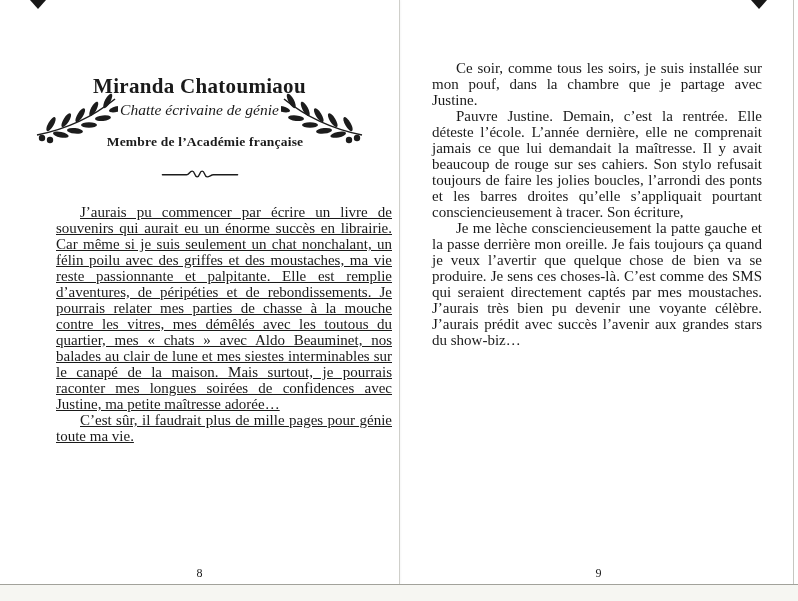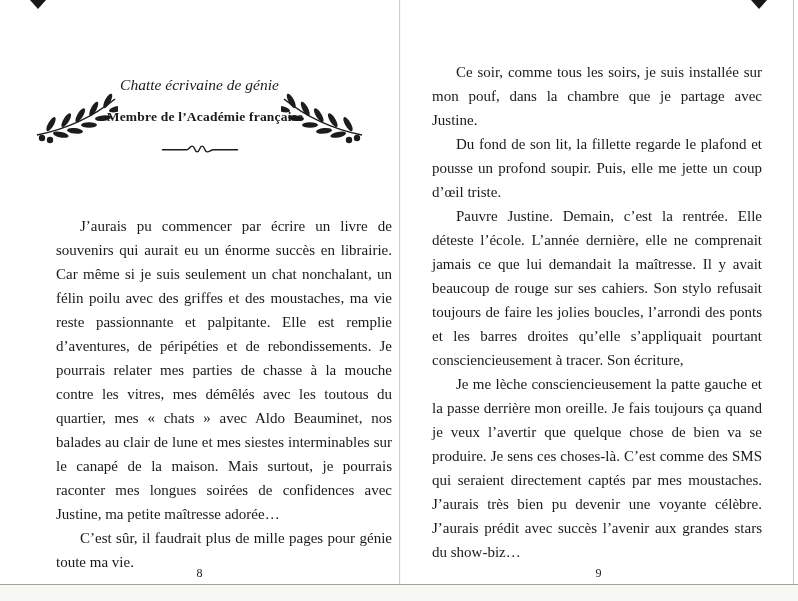--- a/index.html
+++ b/index.html
@@ -101,28 +101,28 @@
     margin: 16px auto 0 auto;
     width: 78px;
     height: 16px;
   }
 
   
   .body-text {
     position: absolute;
     text-align: justify;
     font-size: 15px;
-    line-height: 24px;
+    line-height: 16px;
     hyphens: auto;
   }
   .body-text p {
     margin: 0;
     text-indent: 24px;
   }
-  .body-left  { left: 56px;  top: 214px; width: 336px; }
+  .body-left  { left: 56px;  top: 204px; width: 336px; text-decoration: underline; }
   .body-right { left: 33px;  top: 60px;  width: 330px; }
 
   .page-number {
     position: absolute;
     top: 566px;
     left: 0;
     width: 399px;
     text-align: center;
     font-size: 12px;
   }
@@ -207,39 +207,39 @@
           </g>
         <g transform="translate(75,25) rotate(-14)">
             <ellipse cx="8" cy="0" rx="8" ry="2.8"></ellipse>
           </g>
         <circle cx="8" cy="52" r="3.2"></circle>
         <circle cx="16" cy="54" r="3.2"></circle>
       </g>
     </svg>
 
     <div class="chapter-heading">
+      <h1 class="chapter-title">Miranda Chatoumiaou</h1>
       <div class="chapter-subtitle">Chatte écrivaine de génie</div>
       <div class="chapter-affiliation">Membre de l’Académie française</div>
       <svg class="divider-ornament" viewBox="0 0 110 16" xmlns="http://www.w3.org/2000/svg">
         <path d="M2 9 H36 C40 9 40 4 44 4 C48 4 47 12 51 12 C55 12 54 4 58 4 C62 4 61 12 65 12 C69 12 70 9 74 9 H108" fill="none" stroke="#1c1c1c" stroke-width="2" stroke-linecap="round"></path>
       </svg>
     </div>
 
     <div class="body-text body-left">
       <p>J’aurais pu commencer par écrire un livre de souvenirs qui aurait eu un énorme succès en librairie. Car même si je suis seulement un chat nonchalant, un félin poilu avec des griffes et des moustaches, ma vie reste passionnante et palpitante. Elle est remplie d’aventures, de péripéties et de rebondissements. Je pourrais relater mes parties de chasse à la mouche contre les vitres, mes démêlés avec les toutous du quartier, mes « chats » avec Aldo Beauminet, nos balades au clair de lune et mes siestes interminables sur le canapé de la maison. Mais surtout, je pourrais raconter mes longues soirées de confidences avec Justine, ma petite maîtresse adorée…</p>
       <p>C’est sûr, il faudrait plus de mille pages pour génie toute ma vie.</p>
     </div>
 
     <div class="page-number">8</div>
   </div>
 
   <div class="page page-right">
     <div class="body-text body-right">
       <p>Ce soir, comme tous les soirs, je suis installée sur mon pouf, dans la chambre que je partage avec Justine.</p>
-      <p>Du fond de son lit, la fillette regarde le plafond et pousse un profond soupir. Puis, elle me jette un coup d’œil triste.</p>
       <p>Pauvre Justine. Demain, c’est la rentrée. Elle déteste l’école. L’année dernière, elle ne comprenait jamais ce que lui demandait la maîtresse. Il y avait beaucoup de rouge sur ses cahiers. Son stylo refusait toujours de faire les jolies boucles, l’arrondi des ponts et les barres droites qu’elle s’appliquait pourtant consciencieusement à tracer. Son écriture,</p>
       <p>Je me lèche consciencieusement la patte gauche et la passe derrière mon oreille. Je fais toujours ça quand je veux l’avertir que quelque chose de bien va se produire. Je sens ces choses-là. C’est comme des SMS qui seraient directement captés par mes moustaches. J’aurais très bien pu devenir une voyante célèbre. J’aurais prédit avec succès l’avenir aux grandes stars du show-biz…</p>
     </div>
     <div class="page-number">9</div>
   </div>
 
   <div class="gutter"></div>
   <div class="right-edge"></div>
   <div class="bottom-strip"></div>
 

